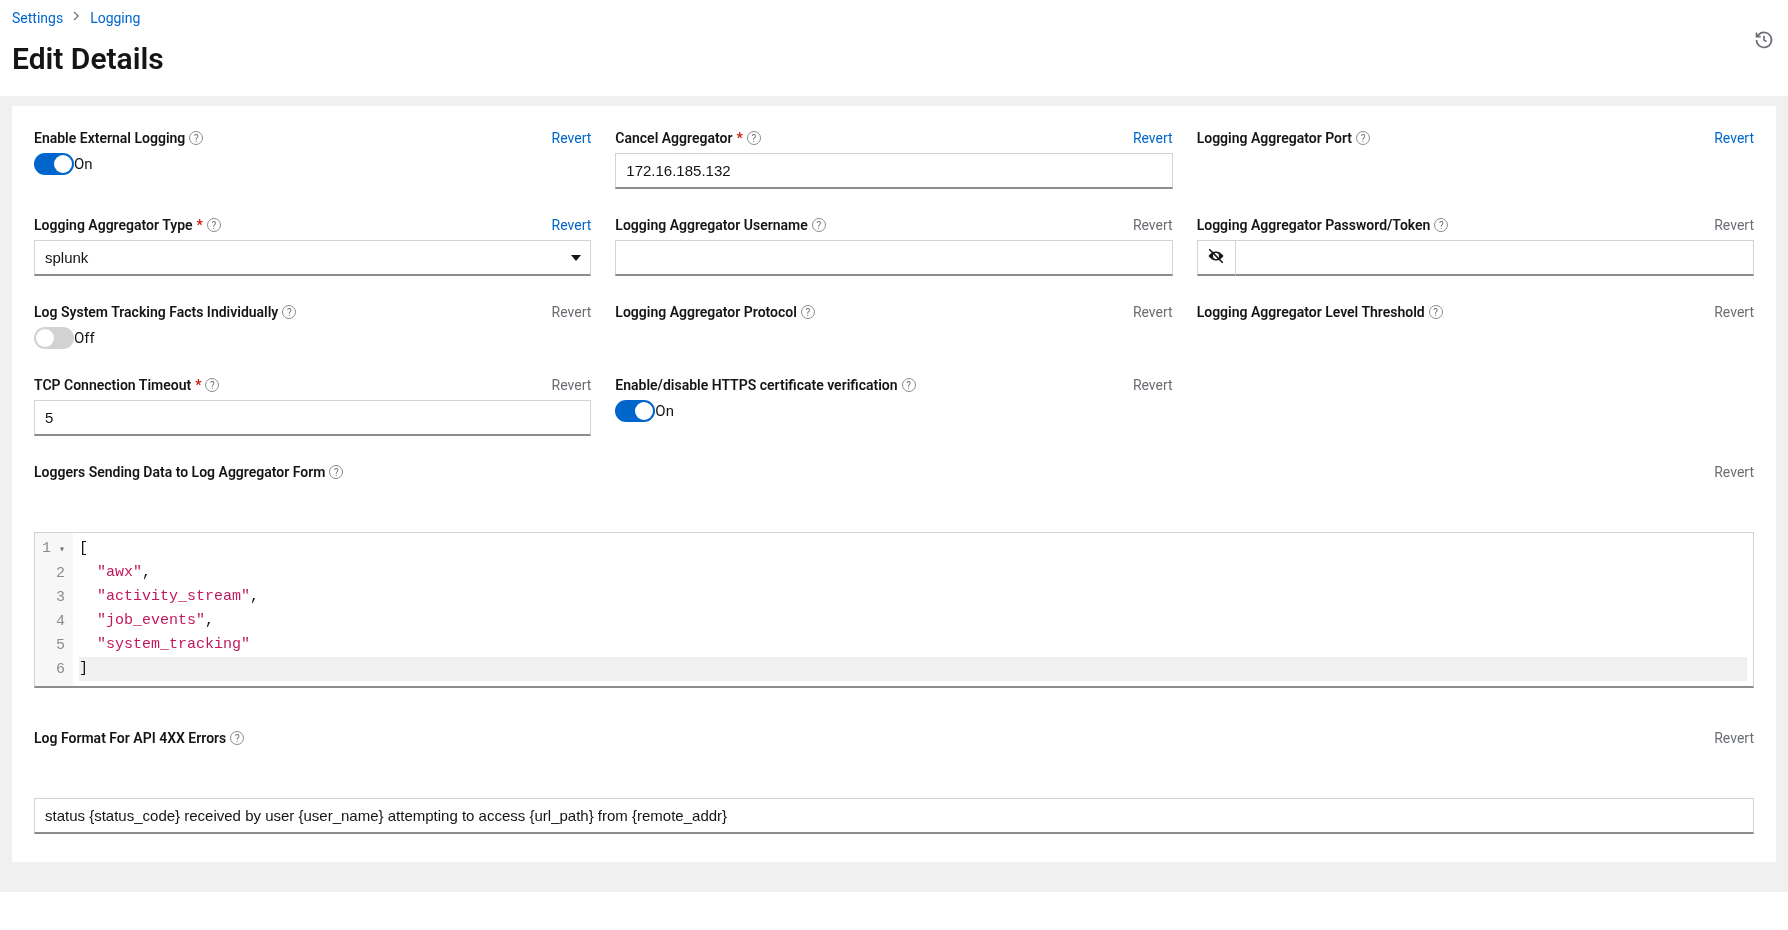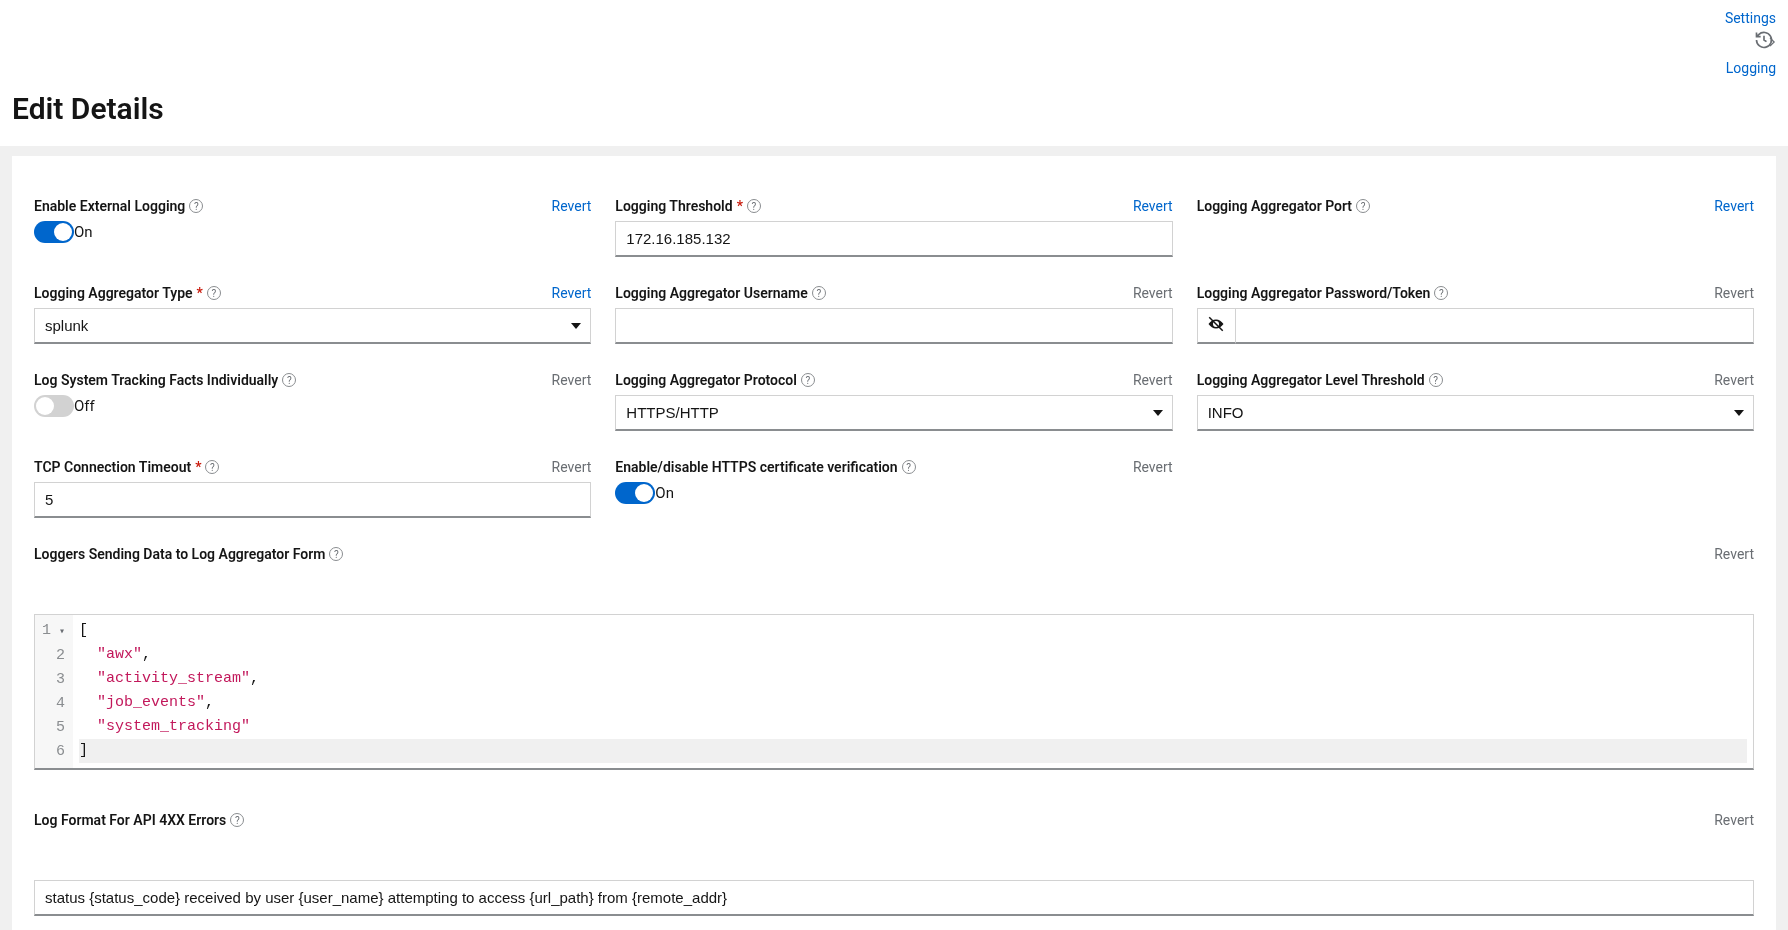--- a/index.html
+++ b/index.html
@@ -10,24 +10,23 @@
     background: #fff;
     width: 1788px;
   }
   .page-header {
     padding: 10px 12px 20px 12px;
     position: relative;
   }
   .breadcrumb {
     font-size: 14px;
     display: flex;
-    align-items: flex-end;
+    align-items: flex-start;
     gap: 10px;
     margin-bottom: 6px;
-    flex-direction: column;
   }
   .breadcrumb a { color: #0066cc; text-decoration: none; }
   .breadcrumb .sep { color: #6a6e73; font-size: 12px; }
   .page-title {
     font-size: 30px;
     font-weight: 600;
     margin-top: 15px;
   }
   .history-btn {
     position: absolute;
@@ -39,21 +38,21 @@
     color: #6a6e73;
   }
   .history-btn svg { width: 20px; height: 20px; }
   .content-bg {
     background: #f0f0f0;
     padding: 10px 0 30px 0;
   }
   .card {
     background: #fff;
     margin: 0 12px;
-    padding: 42px 22px 28px 22px;
+    padding: 24px 22px 28px 22px;
   }
   .form-grid {
     display: grid;
     grid-template-columns: 1fr 1fr 1fr;
     column-gap: 24px;
     row-gap: 28px;
   }
   .field { display: flex; flex-direction: column; }
   .field-label-row {
     display: flex;
@@ -228,21 +227,21 @@
         </div>
         <div class="toggle-row">
           <div class="toggle on"></div>
           <span class="toggle-label">On</span>
         </div>
       </div>
 
       <div class="field">
         <div class="field-label-row">
           <span class="field-label">
-            <span>Logging Threshold</span>
+            <span>Cancel Aggregator</span>
             <span class="req">*</span>
             <span class="help-icon">?</span>
           </span>
           <a class="revert-link">Revert</a>
         </div>
         <input class="text-input" value="172.16.185.132" style="">
       </div>
 
       <div class="field">
         <div class="field-label-row">
@@ -322,49 +321,29 @@
       </div>
 
       <div class="field">
         <div class="field-label-row">
           <span class="field-label">
             <span>Logging Aggregator Protocol</span>
             <span class="help-icon">?</span>
           </span>
           <a class="revert-link disabled">Revert</a>
         </div>
-        <div class="select-wrap">
-          <select class="select-input">
-            <option>HTTPS/HTTP</option>
-          </select>
-          <span class="caret">
-            <svg viewBox="0 0 10 6">
-                <path d="M0 0l5 6 5-6z" fill="#151515"></path>
-              </svg>
-          </span>
-        </div>
       </div>
 
       <div class="field">
         <div class="field-label-row">
           <span class="field-label">
             <span>Logging Aggregator Level Threshold</span>
             <span class="help-icon">?</span>
           </span>
           <a class="revert-link disabled">Revert</a>
-        </div>
-        <div class="select-wrap">
-          <select class="select-input">
-            <option>INFO</option>
-          </select>
-          <span class="caret">
-            <svg viewBox="0 0 10 6">
-                <path d="M0 0l5 6 5-6z" fill="#151515"></path>
-              </svg>
-          </span>
         </div>
       </div>
 
       <div class="field">
         <div class="field-label-row">
           <span class="field-label">
             <span>TCP Connection Timeout</span>
             <span class="req">*</span>
             <span class="help-icon">?</span>
           </span>

